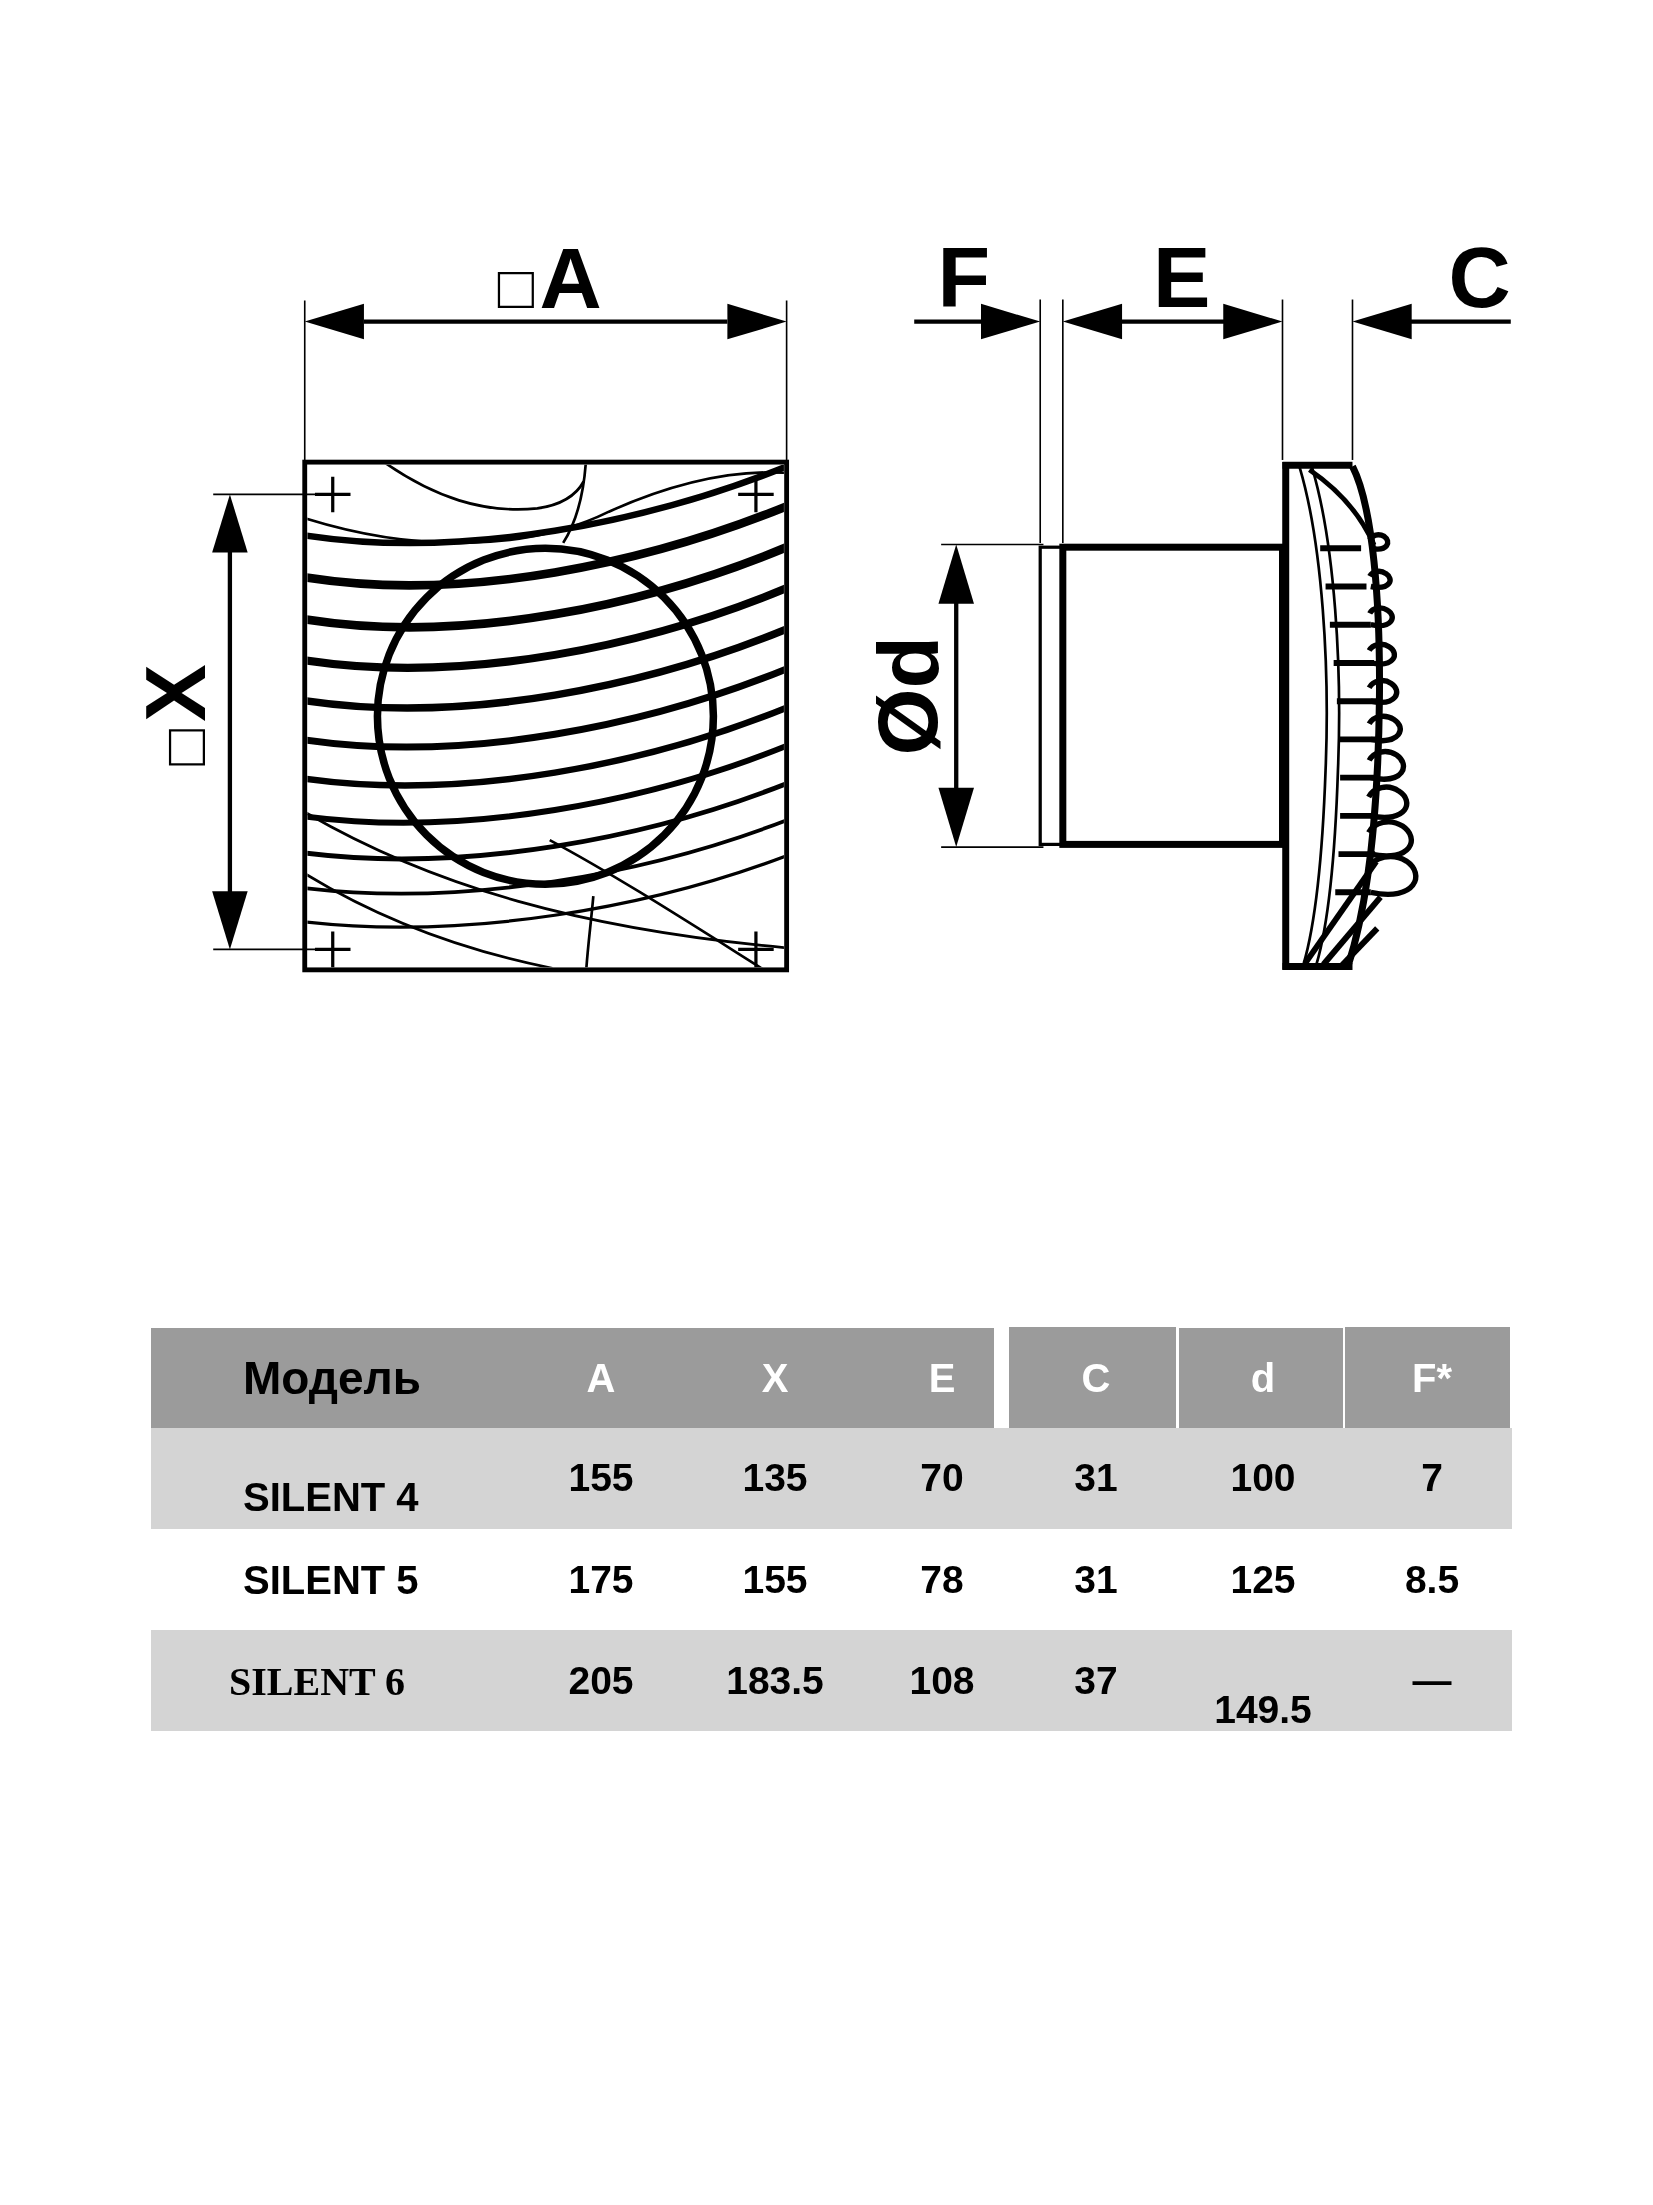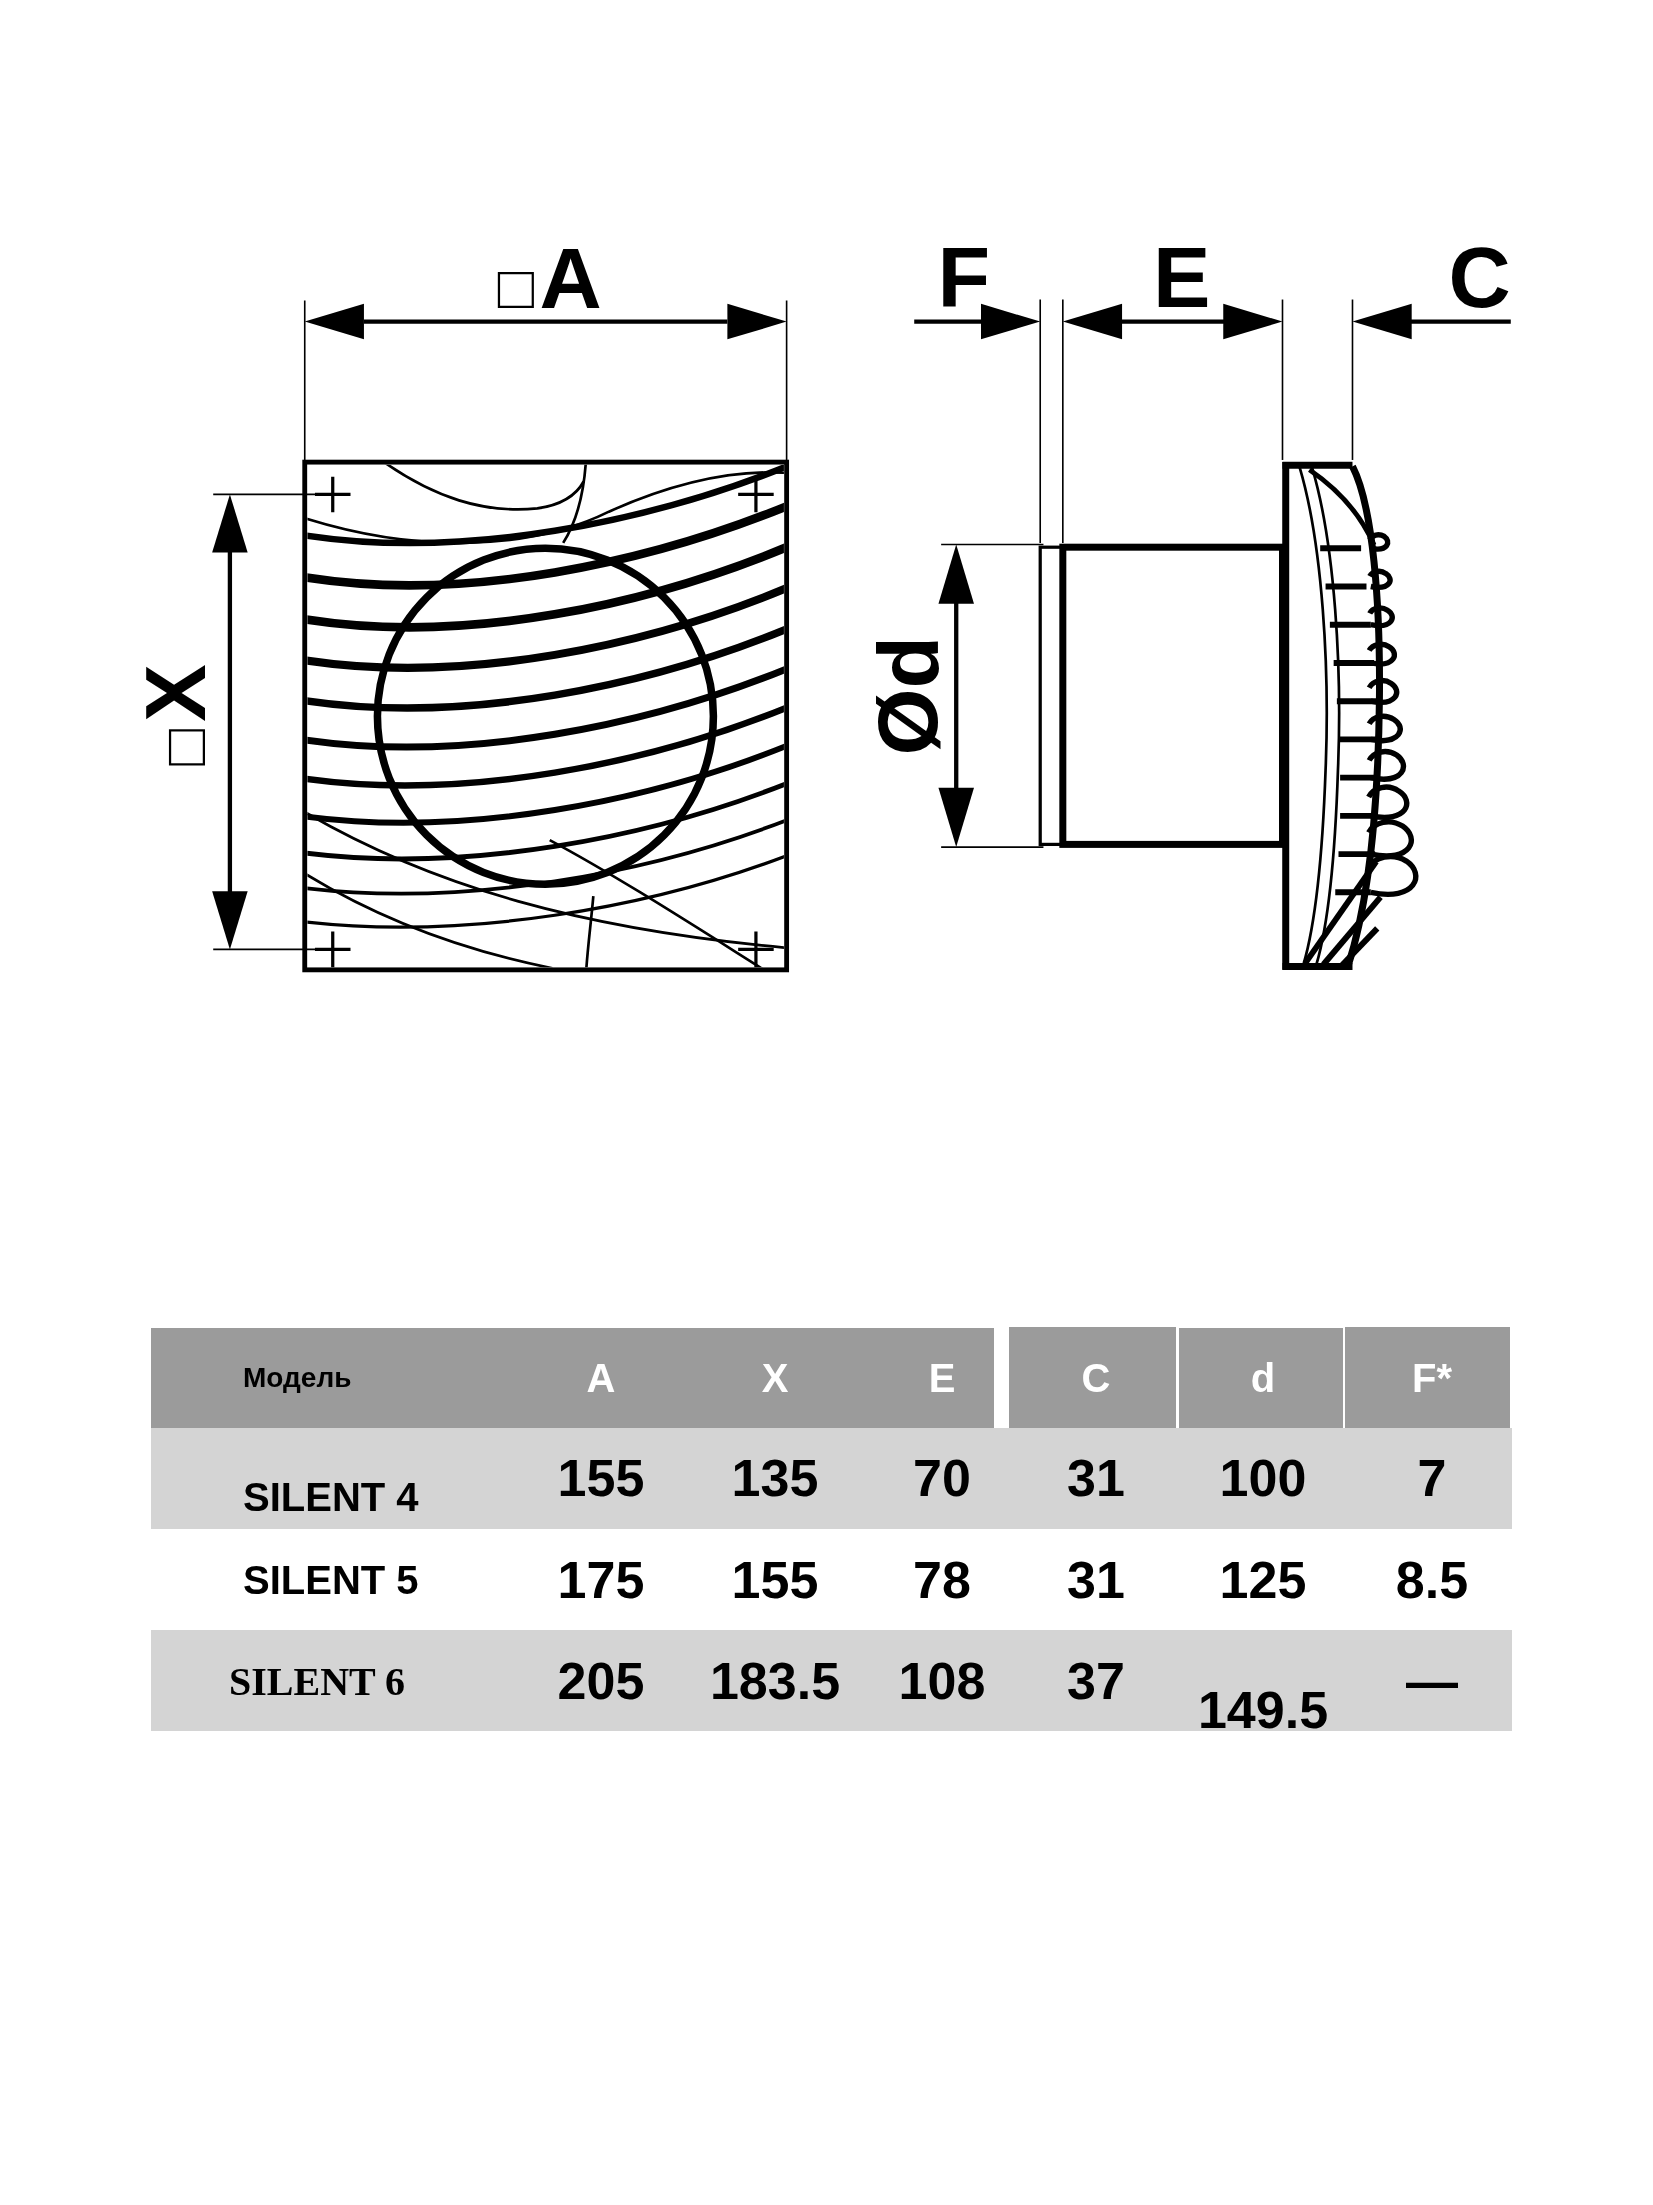--- a/index.html
+++ b/index.html
@@ -7,21 +7,21 @@
         font-family:"Liberation Sans","DejaVu Sans",sans-serif;}
   svg{position:absolute;left:0;top:0;}
   svg text{font-family:"Liberation Sans","DejaVu Sans",sans-serif;font-weight:bold;fill:#000;}
   .tbl-title{position:absolute;left:162px;top:1236px;width:1454px;text-align:center;
              font-size:47px;font-weight:bold;color:#000;}
   .hdr-block{position:absolute;background:#9b9b9b;}
   .row-bg{position:absolute;left:151px;width:1361px;height:101px;}
   .cell{position:absolute;transform:translate(-50%,-50%);font-weight:bold;white-space:nowrap;}
   .cell-left{position:absolute;transform:translateY(-50%);font-weight:bold;white-space:nowrap;}
   .th{color:#ffffff;font-size:40px;}
-  .td{color:#000000;font-size:52px;}
+  .td{color:#000000;font-size:39px;}
   .model{color:#000000;font-size:40px;}
 </style>
 </head>
 <body>
 
 <div class="page">
 
   <svg width="1654" height="1131" viewBox="0 0 3072 2100">
     <defs>
       <clipPath id="sq">
@@ -162,21 +162,21 @@
 
     <div class="hdr-block" style="left:151px;top:1328px;width:843px;height:100px;"></div>
     <div class="hdr-block" style="left:1009px;top:1327px;width:167px;height:102px;"></div>
     <div class="hdr-block" style="left:1179px;top:1328px;width:164px;height:100px;"></div>
     <div class="hdr-block" style="left:1345px;top:1327px;width:165px;height:101px;"></div>
 
     <div class="row-bg" style="top:1428px;background:#d4d4d4;"></div>
     <div class="row-bg" style="top:1529px;background:#ffffff;"></div>
     <div class="row-bg" style="top:1630px;background:#d4d4d4;"></div>
 
-    <div class="cell-left model" style="left:243px;top:1378px;color:#000;font-size:28px;">Модель</div>
+    <div class="cell-left model" style="left:243px;top:1378px;color:#000;font-size:46px;">Модель</div>
     <div class="cell th" style="left:601px;top:1378px;">A</div>
     <div class="cell th" style="left:775px;top:1378px;">X</div>
     <div class="cell th" style="left:942px;top:1378px;">E</div>
     <div class="cell th" style="left:1096px;top:1378px;">C</div>
     <div class="cell th" style="left:1263px;top:1378px;">d</div>
     <div class="cell th" style="left:1432px;top:1378px;">F*</div>
 
     <div class="cell-left model" style="left:243px;top:1478px;margin-top:19px;">SILENT 4</div>
     <div class="cell td" style="left:601px;top:1478px;">155</div>
     <div class="cell td" style="left:775px;top:1478px;">135</div>

